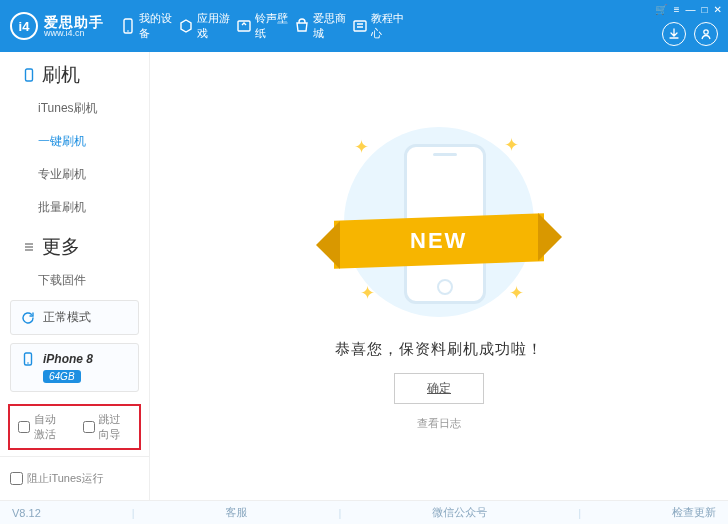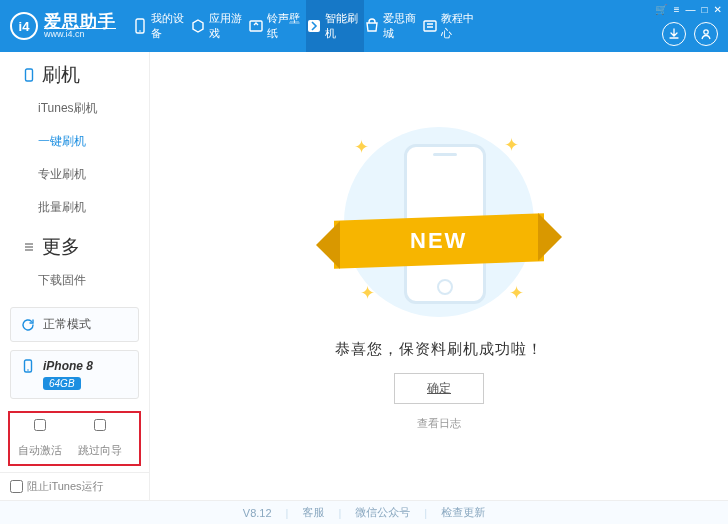--- a/index.html
+++ b/index.html
@@ -3,21 +3,21 @@
 <meta charset="utf-8">
 <style>
 * { margin: 0; padding: 0; box-sizing: border-box; font-family: "Microsoft YaHei", Arial, sans-serif; }
 body { width: 728px; height: 524px; display: flex; flex-direction: column; background: #fff; overflow: hidden; }
 
 
 .titlebar { height: 52px; background: #1d8fe1; display: flex; align-items: center; color: #fff; position: relative; }
 .logo { display: flex; align-items: center; padding: 0 10px; gap: 6px; }
 .logo-circle { width: 28px; height: 28px; border-radius: 50%; border: 2px solid #fff; display: flex; align-items: center; justify-content: center; font-weight: bold; font-size: 13px; }
 .logo-text { display: flex; flex-direction: column; line-height: 1; }
-.logo-title { font-size: 17px; font-weight: bold; letter-spacing: 1px; text-decoration: underline; }
+.logo-title { font-size: 14px; font-weight: bold; letter-spacing: 1px; }
 .logo-sub { font-size: 9px; opacity: .9; }
 .topnav { display: flex; height: 100%; margin-left: 6px; }
 .topnav-item { width: 58px; display: flex; align-items: center; justify-content: center; gap: 3px; font-size: 11px; cursor: pointer; }
 .topnav-item.active { background: #1678c7; }
 .topnav-icon { width: 18px; height: 18px; display: flex; align-items: center; justify-content: center; }
 .topright { position: absolute; right: 6px; top: 4px; display: flex; gap: 6px; font-size: 10px; }
 .topright span { cursor: pointer; }
 .circle-btns { position: absolute; right: 10px; bottom: 6px; display: flex; gap: 8px; }
 .circle-btn { width: 24px; height: 24px; border: 1.5px solid #fff; border-radius: 50%; display: flex; align-items: center; justify-content: center; cursor: pointer; }
 
@@ -26,44 +26,44 @@
 .sidebar { width: 150px; border-right: 1px solid #eee; display: flex; flex-direction: column; font-size: 12px; color: #555; }
 .side-scroll { flex: 1; overflow: hidden; }
 .side-group { padding: 10px 22px 4px; display: flex; align-items: center; gap: 6px; color: #333; font-size: 19px; }
 .side-item { padding: 8px 0 8px 38px; cursor: pointer; color: #666; }
 .side-item.active { color: #1d8fe1; }
 .side-mode { margin: 8px 10px; padding: 8px 10px; border: 1px solid #e5e5e5; border-radius: 3px; display: flex; align-items: center; gap: 8px; background: #fafcff; }
 .side-device { margin: 0 10px 8px; padding: 8px 10px; border: 1px solid #e5e5e5; border-radius: 3px; background: #fafcff; font-style: italic; }
 .device-line { display: flex; align-items: center; gap: 8px; font-weight: bold; color: #333; }
 .badge { display: inline-block; margin-top: 4px; margin-left: 22px; background: #1d8fe1; color: #fff; font-size: 10px; padding: 1px 6px; border-radius: 3px; }
 .redbox { margin: 4px 8px 6px; border: 2px solid #d23; padding: 6px 8px; display: flex; gap: 16px; }
-.chk { display: flex; align-items: center; gap: 12px; color: #888; font-size: 11px; flex-direction: column; }
+.chk { display: flex; align-items: center; gap: 4px; color: #888; font-size: 11px; }
 .chk input { width: 12px; height: 12px; }
-.blockrun { padding: 6px 10px; border-top: 1px solid #eee; display: flex; align-items: center; gap: 4px; color: #888; font-size: 11px; }
+.blockrun { padding: 14px 10px; border-top: 1px solid #eee; display: flex; align-items: center; gap: 4px; color: #888; font-size: 11px; }
 
 
 .main { flex: 1; display: flex; flex-direction: column; align-items: center; justify-content: center; position: relative; }
 .illus { width: 210px; height: 200px; position: relative; }
 .circ-bg { position: absolute; width: 190px; height: 190px; border-radius: 50%; background: #e9f6fe; left: 10px; top: 5px; }
 .phone { position: absolute; left: 70px; top: 22px; width: 82px; height: 160px; background: #fff; border: 3px solid #d8e9f5; border-radius: 12px; }
 .phone::before{content:"";position:absolute;top:6px;left:50%;transform:translateX(-50%);width:24px;height:3px;background:#d8e9f5;border-radius:2px;}
 .phone::after{content:"";position:absolute;bottom:6px;left:50%;transform:translateX(-50%);width:12px;height:12px;border:2px solid #d8e9f5;border-radius:50%;}
 .ribbon { position: absolute; top: 95px; left: 0; width: 210px; height: 48px; background: #f7b500; transform: skewY(-2deg); display: flex; align-items: center; justify-content: center; }
 .ribbon::before,.ribbon::after{content:"";position:absolute;width:0;height:0;border:24px solid transparent;}
 .ribbon::before{left:-18px;border-right-color:#d99800;border-left:none;transform:skewY(2deg);}
 .ribbon::after{right:-18px;border-left-color:#d99800;border-right:none;transform:skewY(2deg);}
 .ribbon-text{color:#fff;font-weight:900;font-size:22px;letter-spacing:2px;transform:skewY(2deg);}
 .spark{position:absolute;color:#ffd24d;font-size:18px;}
 .s1{left:20px;top:14px}.s2{left:170px;top:12px}.s3{left:26px;top:160px}.s4{left:175px;top:160px}
 .msg { margin-top: 18px; font-size: 15px; color: #333; letter-spacing: 1px; }
 .okbtn { margin-top: 14px; padding: 6px 32px; border: 1px solid #ccc; background: #fff; font-size: 12px; color: #555; cursor: pointer; text-decoration: underline; }
 .viewlog { margin-top: 12px; font-size: 11px; color: #999; cursor: pointer; }
 
 
-.statusbar { height: 24px; border-top: 1px solid #eee; background: #f7fbff; display: flex; align-items: center; justify-content: center; gap: 14px; padding: 0 12px; font-size: 11px; color: #8aa8c0; }
+.statusbar { height: 24px; border-top: 1px solid #eee; background: #f7fbff; display: flex; align-items: center; justify-content: space-between; gap: 14px; padding: 0 12px; font-size: 11px; color: #8aa8c0; }
 .statusbar span { cursor: pointer; }
 .sep{color:#cfe2f0;}
 
 svg{display:block;}
 </style>
 </head>
 <body>
 
 <div class="titlebar">
   <div class="logo">
@@ -92,29 +92,20 @@
         <span>应用游戏</span>
       </div>
       <div class="topnav-item">
         <div class="topnav-icon">
           <svg width="16" height="16" viewBox="0 0 16 16">
             <rect x="2" y="3" width="12" height="10" rx="1" stroke="#fff" stroke-width="1.4" fill="none"></rect>
             <path d="M6 7l2-2 2 2" stroke="#fff" stroke-width="1.4" fill="none"></path>
           </svg>
         </div>
         <span>铃声壁纸</span>
-      </div>
-      <div class="topnav-item active">
-        <div class="topnav-icon">
-          <svg width="16" height="16" viewBox="0 0 16 16">
-            <rect x="2" y="2" width="12" height="12" rx="2" fill="#fff"></rect>
-            <path d="M6 4l4 4-4 4" stroke="#1d8fe1" stroke-width="1.6" fill="none"></path>
-          </svg>
-        </div>
-        <span>智能刷机</span>
       </div>
       <div class="topnav-item">
         <div class="topnav-icon">
           <svg width="16" height="16" viewBox="0 0 16 16">
             <path d="M3 5h10l-1 8H4z" stroke="#fff" stroke-width="1.4" fill="none"></path>
             <path d="M5 5V4a3 3 0 0 1 6 0v1" stroke="#fff" stroke-width="1.4" fill="none"></path>
           </svg>
         </div>
         <span>爱思商城</span>
       </div>

